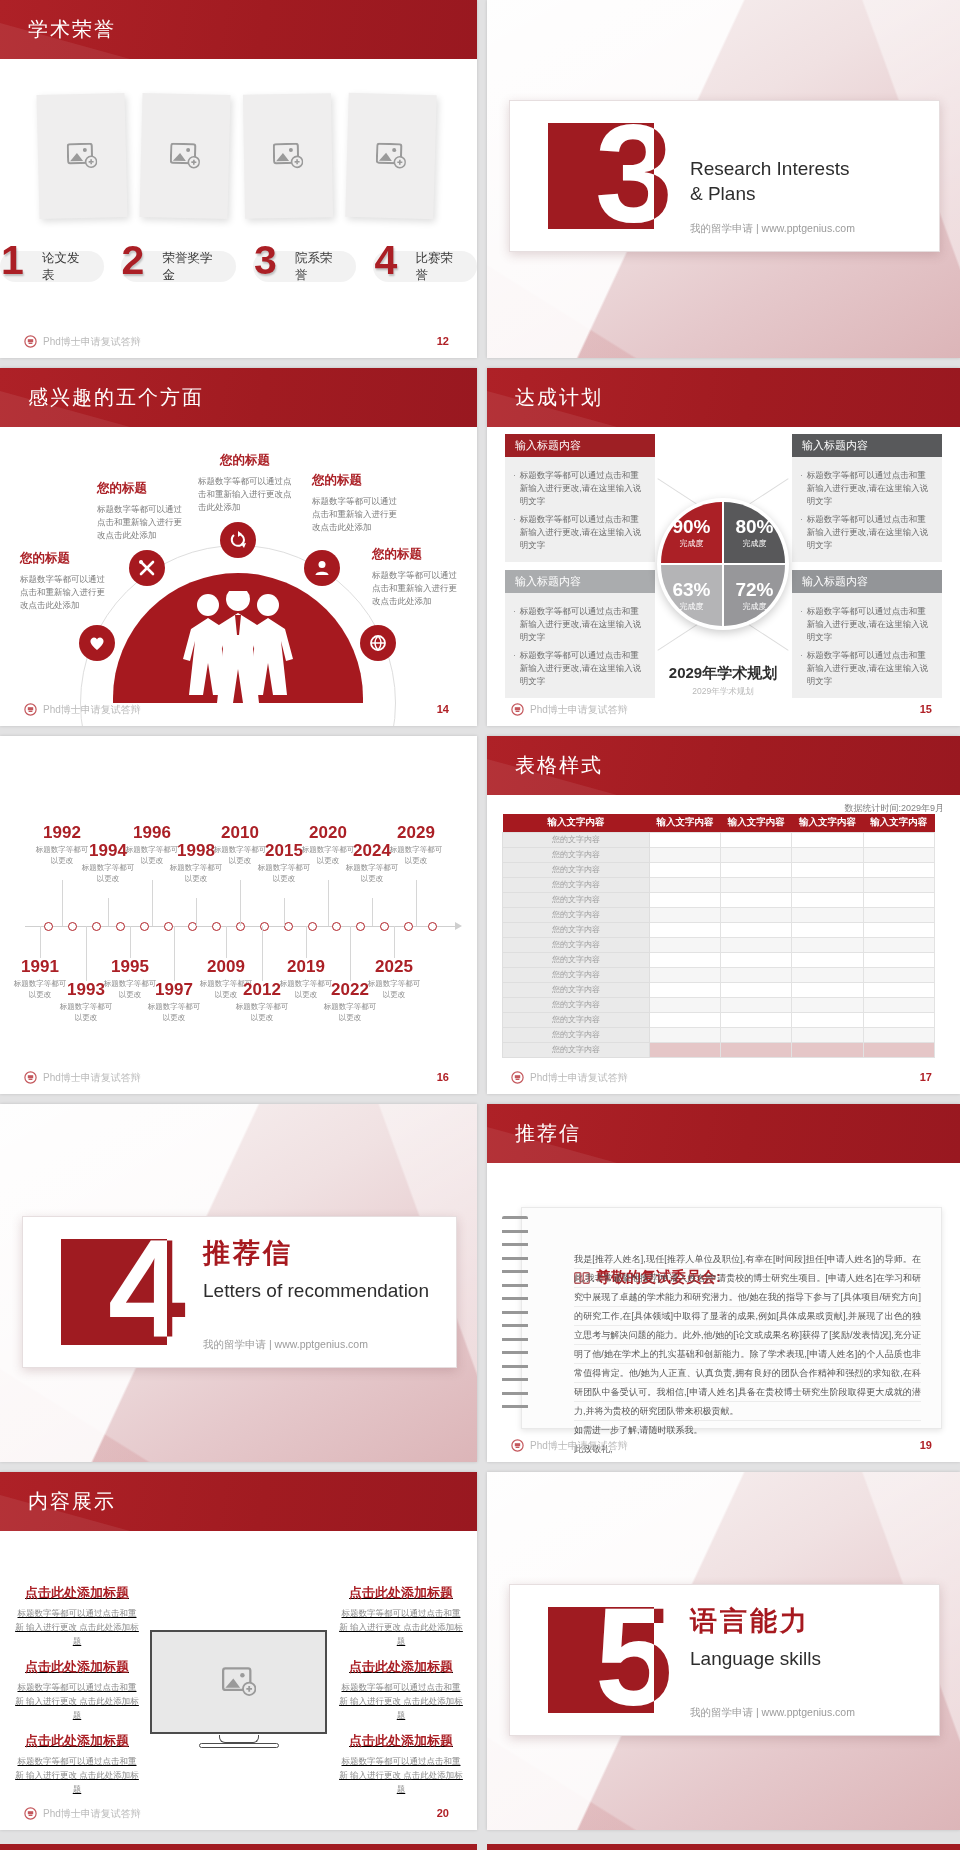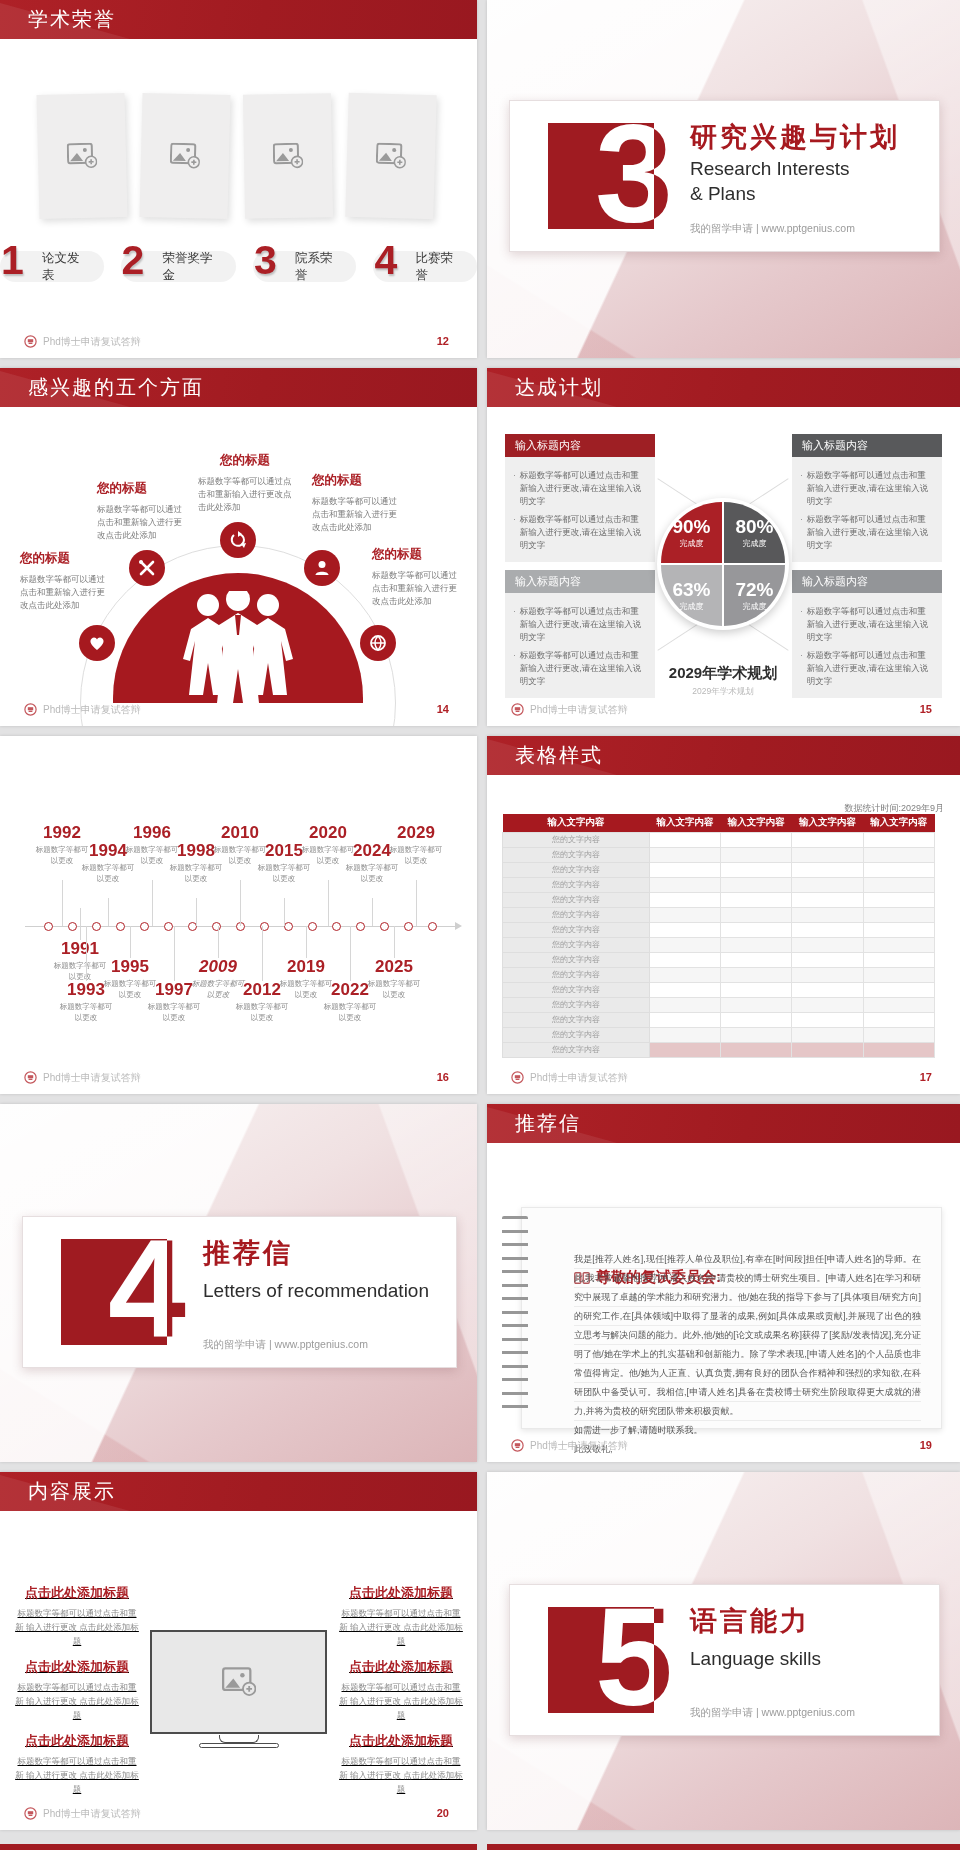--- a/index.html
+++ b/index.html
@@ -2,21 +2,21 @@
 <html><head>
 <meta charset="utf-8">
 <style>
   * { margin:0; padding:0; box-sizing:border-box; font-family:"Liberation Sans", sans-serif; }
   html,body { width:960px; height:1850px; }
   body { background:#e2e2e3; position:relative; overflow:hidden; }
 
   .slide { position:absolute; background:#fff; overflow:hidden; box-shadow:0 0 3px rgba(0,0,0,.15); }
 
   
-  .shead { height:39px; background:linear-gradient(100deg,#ae2127 0%,#a11b21 55%,#991820 100%);
+  .shead { height:59px; background:linear-gradient(100deg,#ae2127 0%,#a11b21 55%,#991820 100%);
            position:relative; display:flex; align-items:center; padding:0 28px; }
   .shead::after { content:""; position:absolute; left:0; bottom:0; width:130px; height:36px;
            background:rgba(255,255,255,.08); clip-path:polygon(0 0,100% 100%,0 100%); }
   .stitle { color:#fff; font-size:20px; font-weight:500; letter-spacing:2px; }
 
   
   .sfoot { position:absolute; left:24px; right:28px; bottom:9px; height:15px;
            display:flex; align-items:center; gap:6px; font-size:10px; color:#b9b9b9; }
   .pagenum { position:absolute; right:0; top:1px; color:#b02026; font-weight:bold; font-size:11px; }
 
@@ -199,21 +199,20 @@
 
 <section class="slide sec" style="left:487px;top:0;width:473px;height:358px;">
   <div class="sec-card">
     <div class="numwrap">
       <div class="sq"></div>
       <span class="d redpart">3</span>
       <div class="clipbox">
           <span class="d whitepart">3</span>
         </div>
     </div>
-    <div class="sec-title">研究兴趣与计划</div>
     <div class="sec-sub">
       <div>Research Interests</div>
       <div>&amp; Plans</div>
     </div>
     <div class="sec-tag">我的留学申请 | www.pptgenius.com</div>
   </div>
 </section>
 
 <section class="slide" style="left:0;top:368px;width:477px;height:358px;">
   <header class="shead">
@@ -464,41 +463,41 @@
     <div class="tl-year">2024</div>
     <div class="tl-cap">标题数字等都可以更改</div>
     <i class="tick" style="top:56px;height:28px;"></i>
   </div>
   <div class="tl-item" style="left:388px;top:88px;">
     <div class="tl-year">2029</div>
     <div class="tl-cap">标题数字等都可以更改</div>
     <i class="tick" style="top:56px;height:46px;"></i>
   </div>
 
-  <div class="tl-item" style="left:12px;top:204px;margin-left:40px;">
+  <div class="tl-item" style="left:12px;top:222px;">
     <i class="tick" style="top:-32px;height:32px;"></i>
     <div class="tl-year">1991</div>
     <div class="tl-cap">标题数字等都可以更改</div>
   </div>
   <div class="tl-item" style="left:58px;top:245px;">
     <i class="tick" style="top:-55px;height:55px;"></i>
     <div class="tl-year">1993</div>
     <div class="tl-cap">标题数字等都可以更改</div>
   </div>
   <div class="tl-item" style="left:102px;top:222px;">
     <i class="tick" style="top:-32px;height:32px;"></i>
     <div class="tl-year">1995</div>
     <div class="tl-cap">标题数字等都可以更改</div>
   </div>
   <div class="tl-item" style="left:146px;top:245px;">
     <i class="tick" style="top:-55px;height:55px;"></i>
     <div class="tl-year">1997</div>
     <div class="tl-cap">标题数字等都可以更改</div>
   </div>
-  <div class="tl-item" style="left:190px;top:222px;font-style:italic;">
+  <div class="tl-item" style="left:198px;top:222px;">
     <i class="tick" style="top:-32px;height:32px;"></i>
     <div class="tl-year">2009</div>
     <div class="tl-cap">标题数字等都可以更改</div>
   </div>
   <div class="tl-item" style="left:234px;top:245px;">
     <i class="tick" style="top:-55px;height:55px;"></i>
     <div class="tl-year">2012</div>
     <div class="tl-cap">标题数字等都可以更改</div>
   </div>
   <div class="tl-item" style="left:278px;top:222px;">

